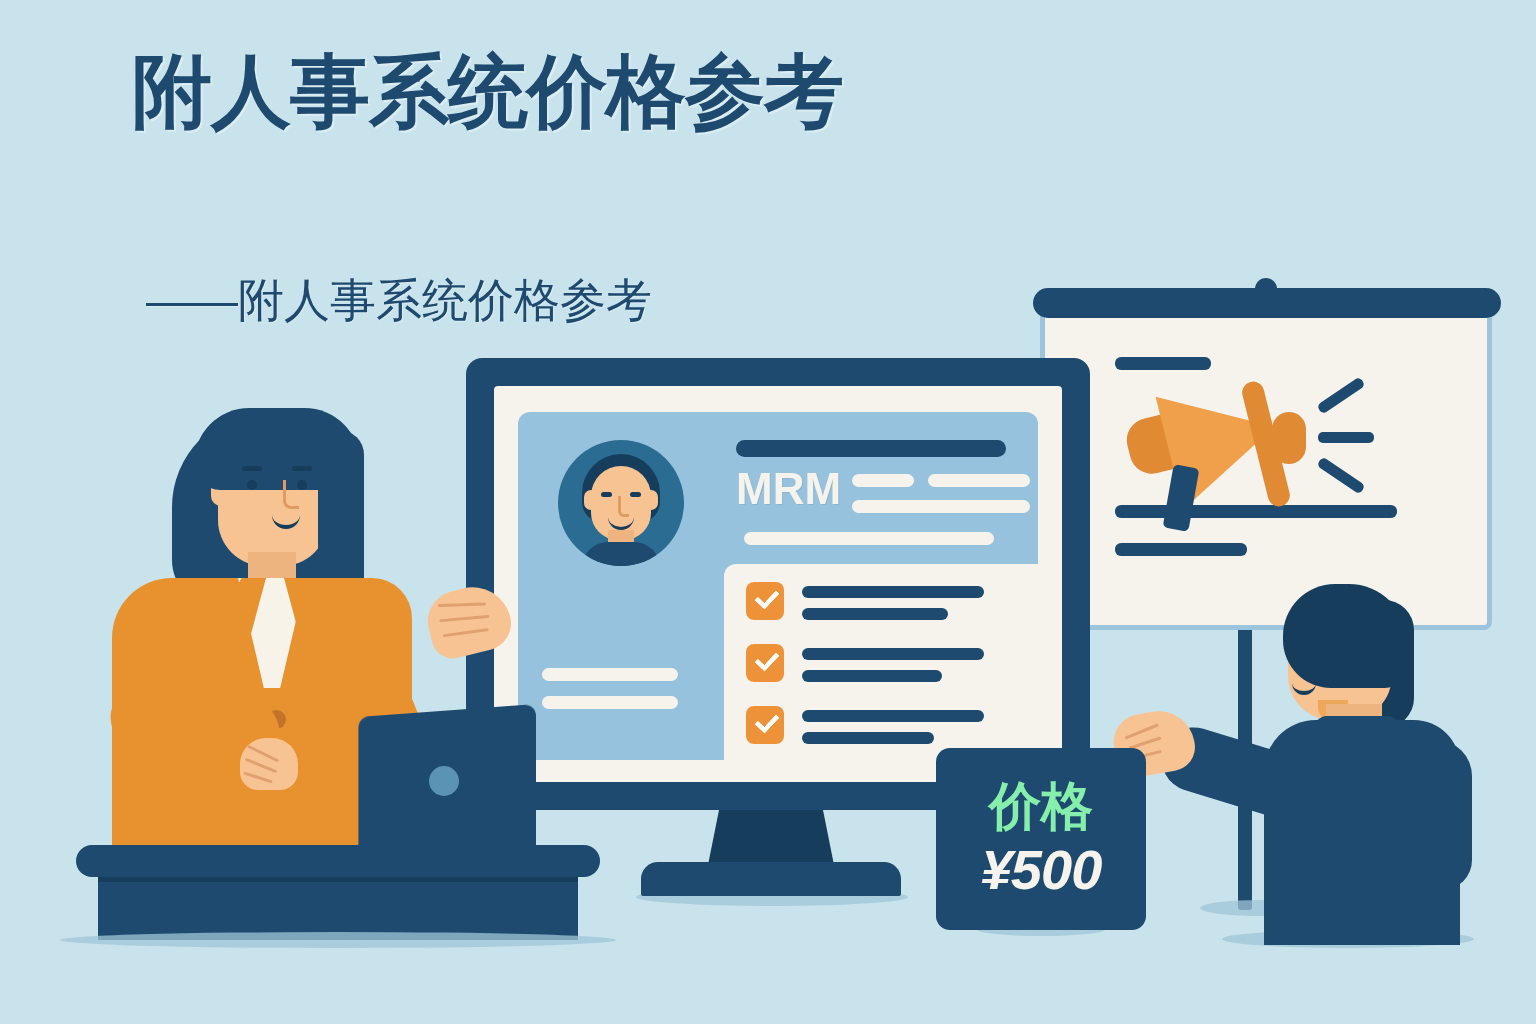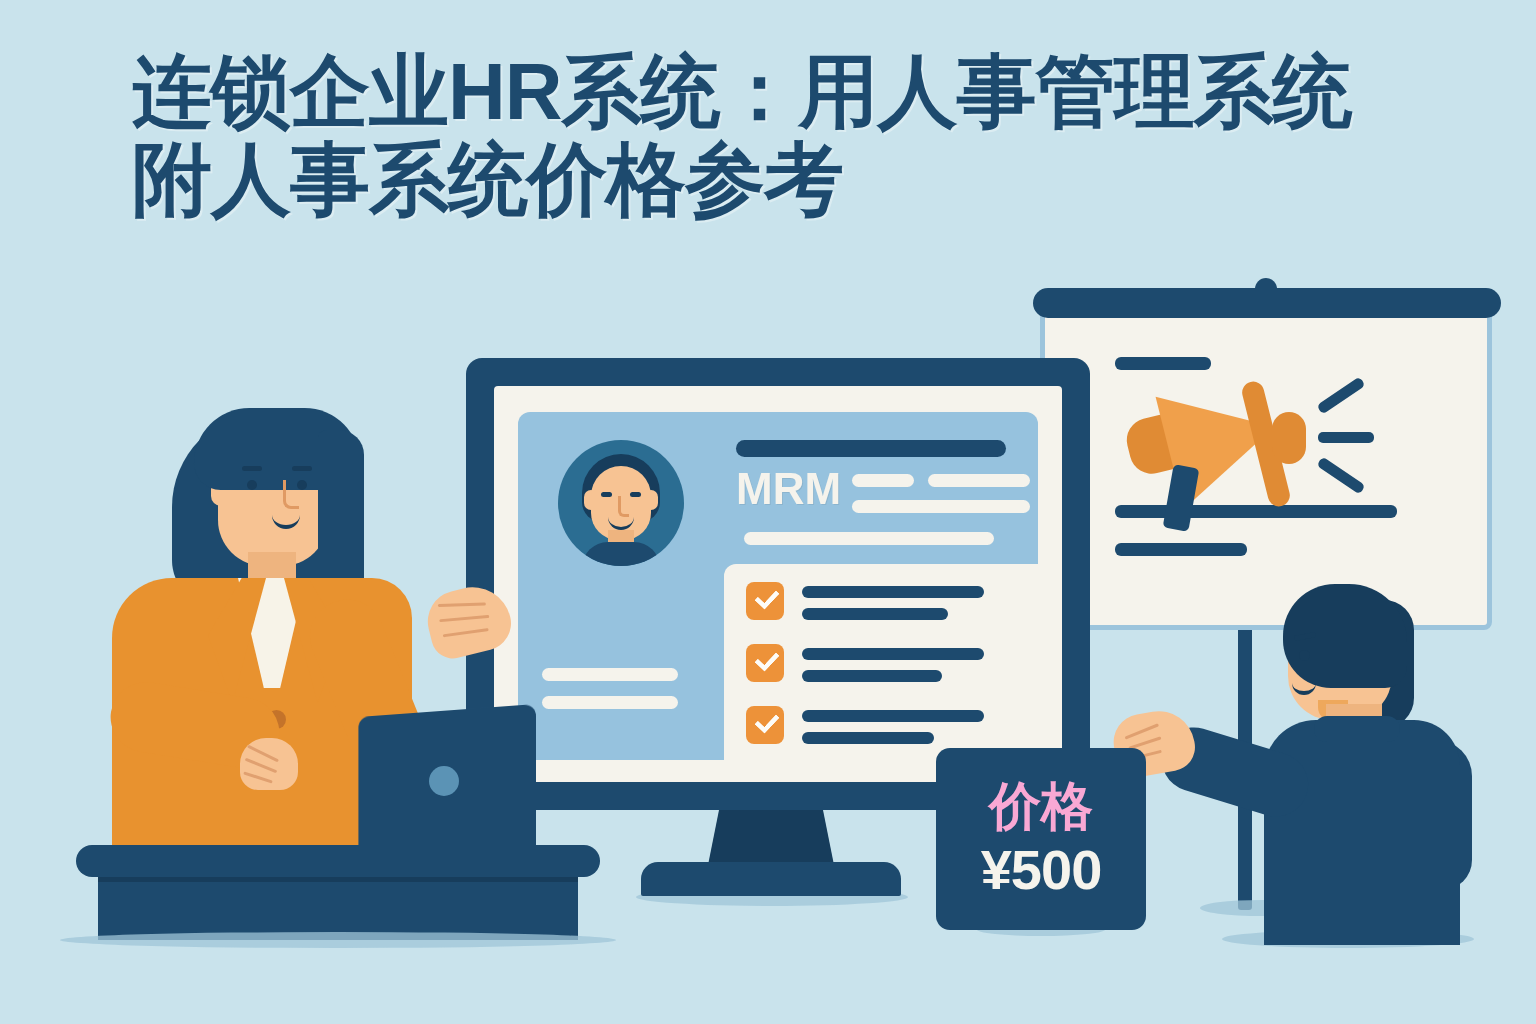--- a/index.html
+++ b/index.html
@@ -614,42 +614,43 @@
     background: #1d4a6e;
     border-radius: 14px;
     display: flex;
     flex-direction: column;
     align-items: center;
     justify-content: center;
   }
   #price-label {
     font-size: 52px;
     font-weight: 700;
-    color: #f9a8d4;
+    color: #86efac;
     line-height: 62px;
   }
   #price-value {
     font-size: 56px;
     font-weight: 700;
     color: #f5f3ec;
     line-height: 66px;
     letter-spacing: -1px;
+    font-style: italic;
   }
 </style>
 </head>
 <body>
 
 <div id="stage">
 
   <div id="floor"></div>
 
   <div id="title-block">
-    <div class="title-line">连锁企业HR系统：用人事管理系统</div>
     <div class="title-line">附人事系统价格参考</div>
   </div>
+  <div id="subtitle">——附人事系统价格参考</div>
 
   <div id="board-pole"></div>
   <div class="shadow-ellipse" style="left:1200px; top:900px; width:124px; height:16px;"></div>
 
   <div id="board">
     <div class="board-line" style="left:70px; top:52px; width:96px;"></div>
     <div class="board-line" style="left:70px; top:200px; width:282px;"></div>
     <div class="board-line" style="left:70px; top:238px; width:132px;"></div>
   </div>
   <div id="board-top-bar"></div>

